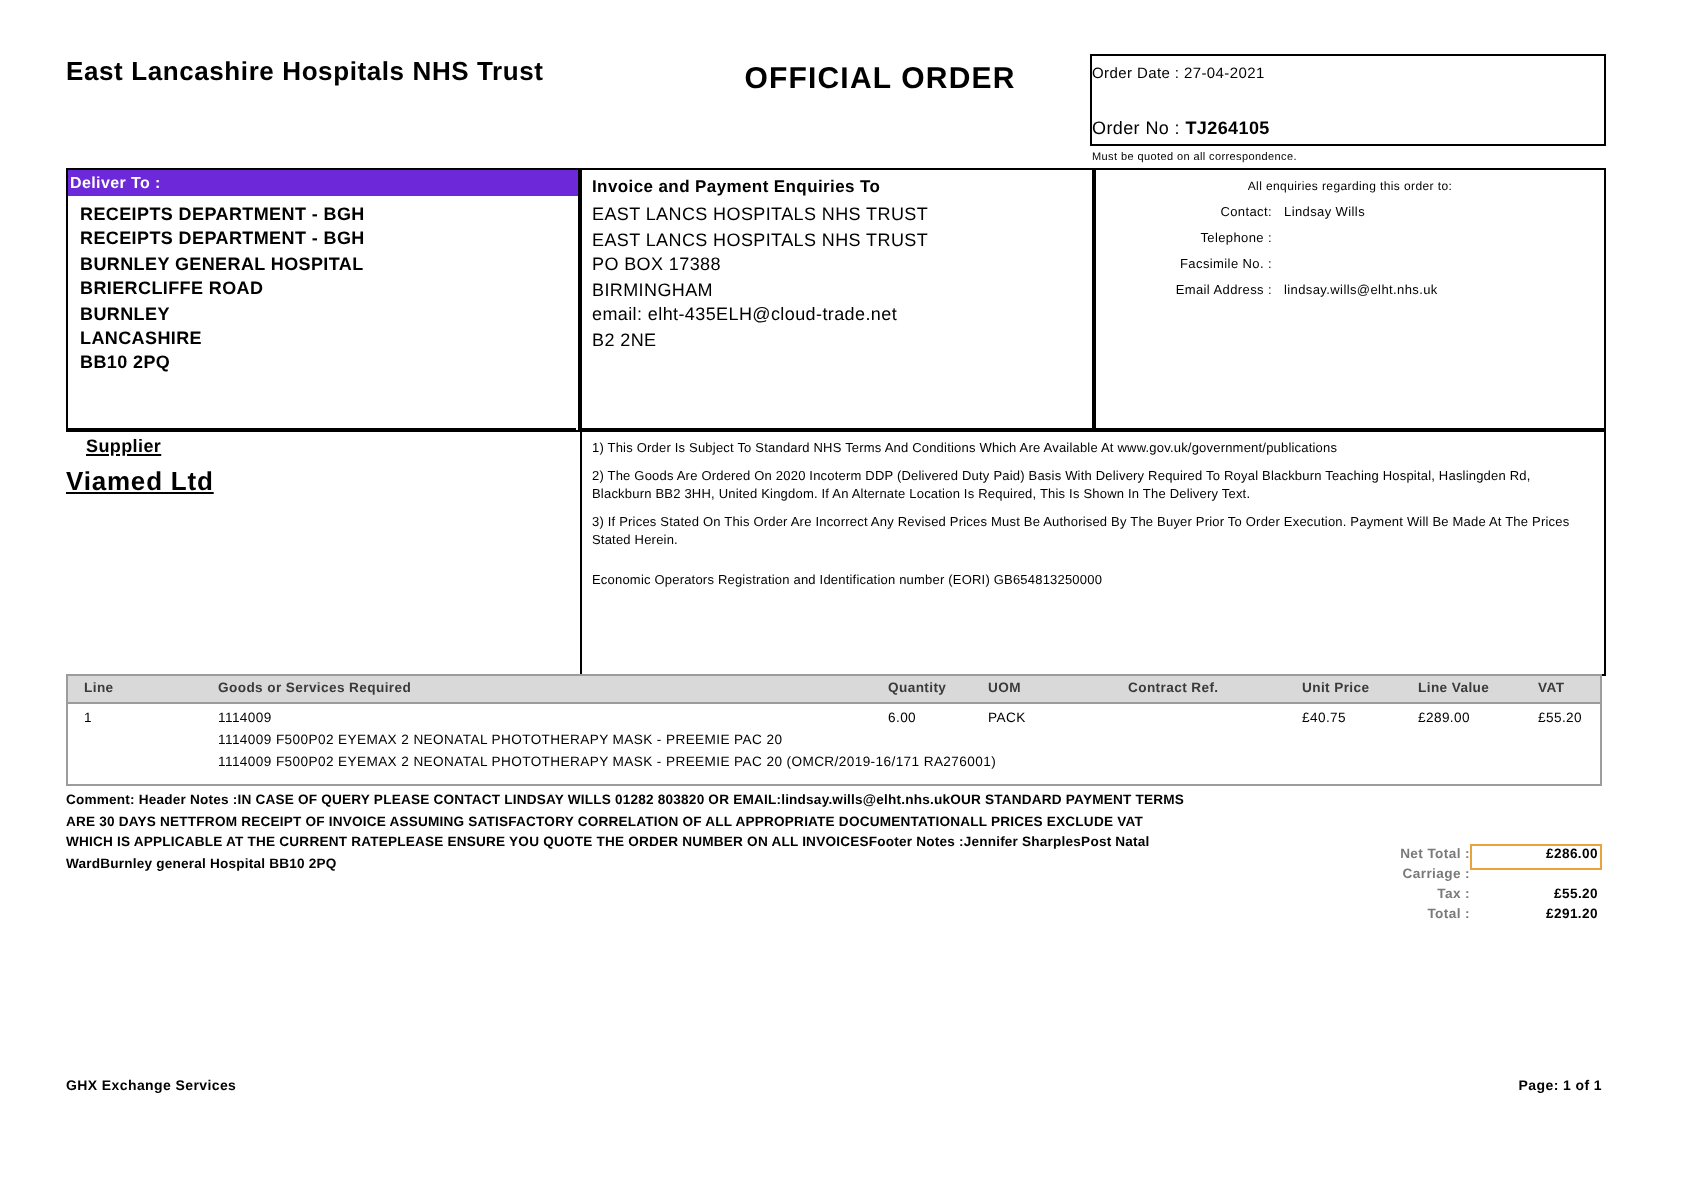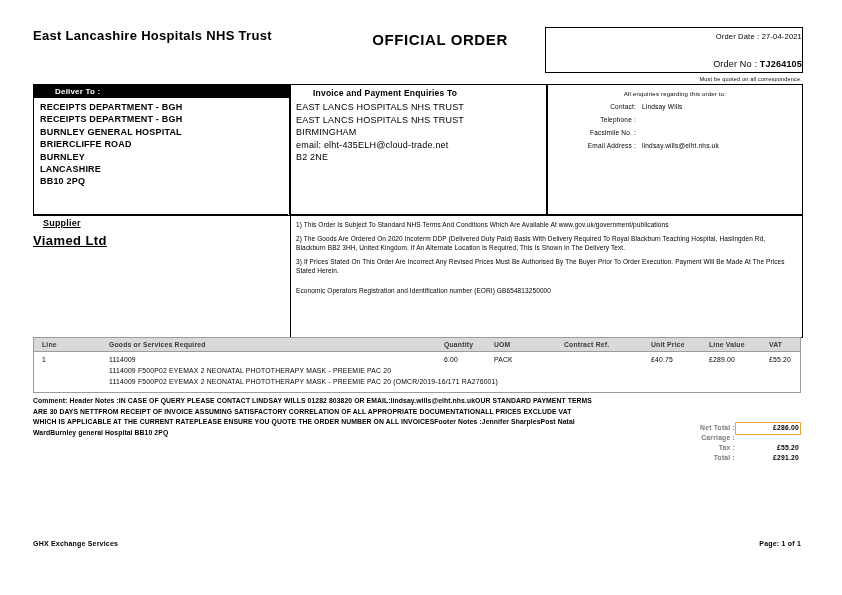--- a/index.html
+++ b/index.html
@@ -28,60 +28,60 @@
     letter-spacing: 0.3px;
   }
   .official-order {
     left: 330px; top: 31px; width: 220px;
     text-align: center;
     font-size: 15px; font-weight: bold; letter-spacing: 0.6px;
   }
   .order-box {
     left: 545px; top: 27px; width: 256px; height: 44px;
     border: 1px solid #000;
-    text-align: right;
+    text-align: left;
   }
   .order-date {
     font-size: 7.5px; margin-top: 4px; letter-spacing: 0.2px;
   }
   .order-no {
     font-size: 9px; margin-top: 18px; letter-spacing: 0.2px;
   }
   .order-no b { font-weight: bold; }
   .order-note {
     font-size: 5.5px; margin-top: 7px; letter-spacing: 0.2px;
   }
 
   
   .deliver-box {
     left: 33px; top: 84px; width: 255px; height: 130px;
     border: 1px solid #000;
   }
   .deliver-head {
-    background: #000000; color: #fff;
+    background: #6d28d9; color: #fff;
     font-size: 8px; font-weight: bold;
-    padding: 2px 21px; letter-spacing: 0.2px;
+    padding: 2px 1px; letter-spacing: 0.2px;
   }
   .deliver-lines {
     padding: 3px 6px 0 6px;
     font-size: 9px; font-weight: bold; line-height: 12.4px;
     letter-spacing: 0.2px;
   }
   .deliver-req {
     padding: 6px 6px 0 6px;
     font-size: 9px; font-weight: normal; letter-spacing: 0.2px;
   }
 
   .invoice-box {
     left: 290px; top: 84px; width: 255px; height: 130px;
     border: 1px solid #000;
   }
   .invoice-head {
     font-size: 8.5px; font-weight: bold;
-    padding: 3px 5px 2px 22px; letter-spacing: 0.2px;
+    padding: 3px 5px 2px 5px; letter-spacing: 0.2px;
   }
   .invoice-lines {
     padding: 1px 5px 0 5px;
     font-size: 9px; line-height: 12.6px; letter-spacing: 0.2px;
   }
 
   .enquiries-box {
     left: 547px; top: 84px; width: 254px; height: 130px;
     border: 1px solid #000;
   }
@@ -219,20 +219,21 @@
       <div>LANCASHIRE</div>
       <div>BB10 2PQ</div>
     </div>
   </div>
 
   <div class="abs invoice-box">
     <div class="invoice-head">Invoice and Payment Enquiries To</div>
     <div class="invoice-lines">
       <div>EAST LANCS HOSPITALS NHS TRUST</div>
       <div>EAST LANCS HOSPITALS NHS TRUST</div>
+      <div>PO BOX 17388</div>
       <div>BIRMINGHAM</div>
       <div>email: elht-435ELH@cloud-trade.net</div>
       <div>B2 2NE</div>
     </div>
   </div>
 
   <div class="abs enquiries-box">
     <div class="enq-title">All enquiries regarding this order to:</div>
     <div class="enq-row">
       <span class="lbl">Contact:</span><span class="val">Lindsay Wills</span>

